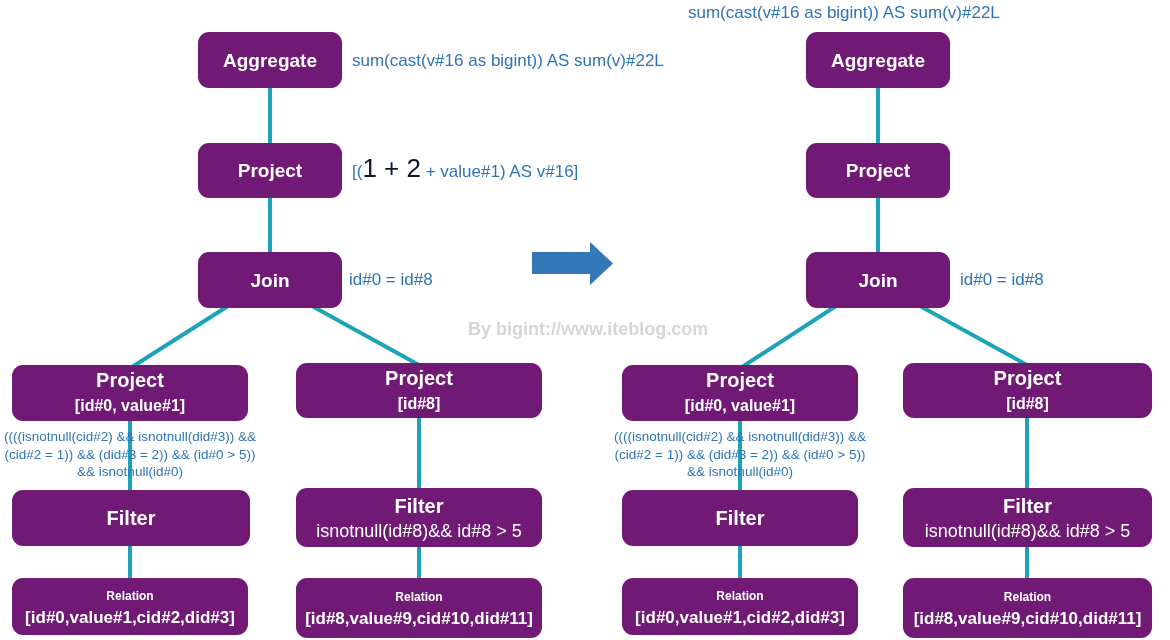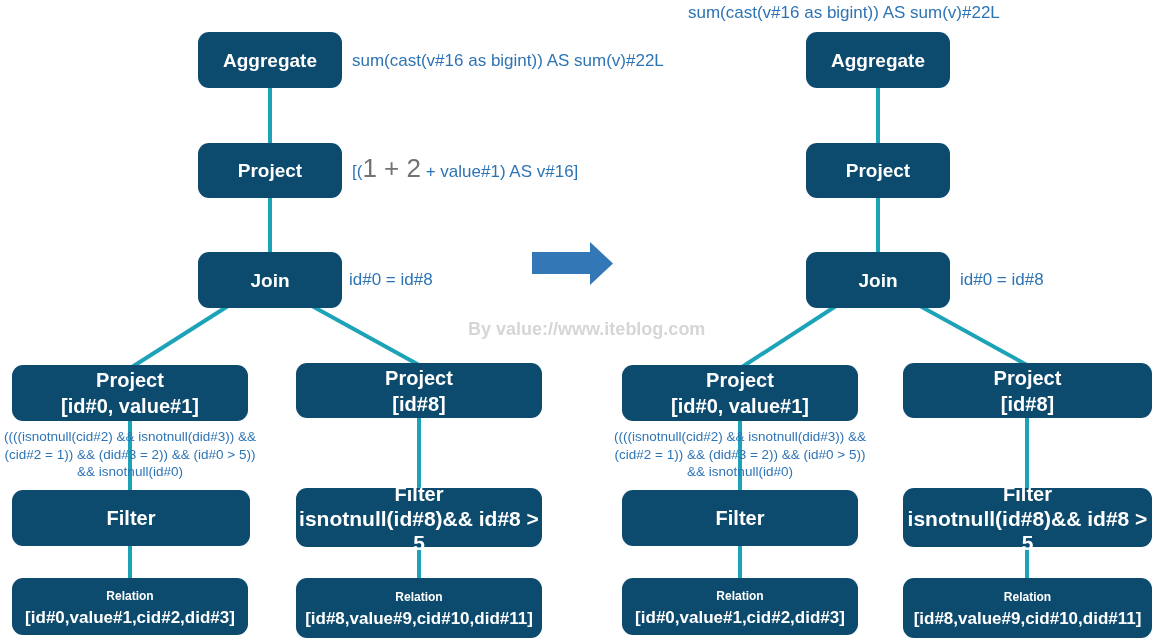--- a/index.html
+++ b/index.html
@@ -7,45 +7,45 @@
     position: relative;
     width: 1170px;
     height: 640px;
     background: #ffffff;
     overflow: hidden;
     font-family: "Liberation Sans", sans-serif;
   }
   #wires { position: absolute; left: 0; top: 0; width: 1170px; height: 640px; }
   .node {
     position: absolute;
-    background: #0c4a6e;
+    background: #701a75;
     border-radius: 11px;
     color: #ffffff;
     display: flex;
     flex-direction: column;
     align-items: center;
     justify-content: center;
     text-align: center;
     z-index: 2;
   }
   .node .label   { font-weight: bold; font-size: 19px; line-height: 25px; }
   .node .label2  { font-weight: bold; font-size: 20px; line-height: 26px; }
-  .node .sub-b   { font-weight: bold; font-size: 20px; line-height: 26px; }
-  .node .sub-r   { font-weight: bold; font-size: 21px; line-height: 24px; }
+  .node .sub-b   { font-weight: bold; font-size: 16px; line-height: 26px; }
+  .node .sub-r   { font-weight: normal; font-size: 18px; line-height: 24px; }
   .node.relation .label { font-size: 12px; line-height: 22px; }
   .node.relation .sub-sm { font-weight: bold; font-size: 17px; line-height: 22px; }
   .ann {
     position: absolute;
     color: #2E74B5;
     font-size: 17px;
     white-space: nowrap;
     z-index: 3;
   }
   .ann .hl {
-    color: #737373;
+    color: #0f172a;
     font-size: 26px;
     font-weight: normal;
   }
   .cond {
     position: absolute;
     width: 300px;
     text-align: center;
     color: #2E74B5;
     font-size: 13.5px;
     line-height: 17.5px;
@@ -83,21 +83,21 @@
       <path d="M836,306 L742,367"></path>
       <path d="M920,306 L1027,365"></path>
       <path d="M740,421 L740,492"></path>
       <path d="M740,546 L740,580"></path>
       <path d="M1027,418 L1027,490"></path>
       <path d="M1027,547 L1027,580"></path>
     </g>
     <polygon points="532,252 590,252 590,242 613,263.5 590,285 590,274 532,274" fill="#3477B6"></polygon>
   </svg>
 
-  <div class="watermark" style="left:468px; top:319px;">By value://www.iteblog.com</div>
+  <div class="watermark" style="left:468px; top:319px;">By bigint://www.iteblog.com</div>
 
   <div class="node" style="left:198px; top:32px; width:144px; height:56px;">
     <div class="label">Aggregate</div>
   </div>
   <div class="ann" style="left:352px; top:51px;">sum(cast(v#16 as bigint)) AS sum(v)#22L</div>
 
   <div class="node" style="left:198px; top:143px; width:144px; height:55px;">
     <div class="label">Project</div>
   </div>
   <div class="ann" style="left:352px; top:153px;"><span>[(</span><span class="hl">1 + 2</span><span> + value#1) AS v#16]</span></div>

